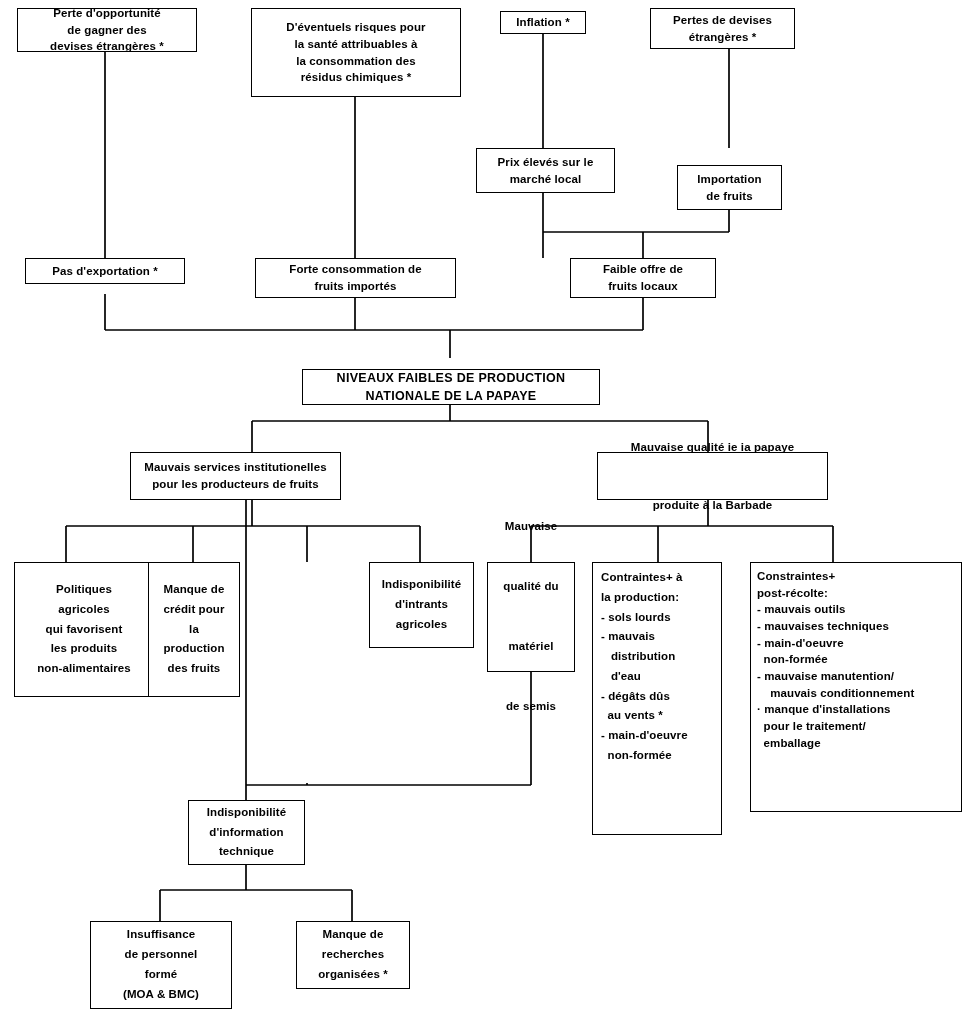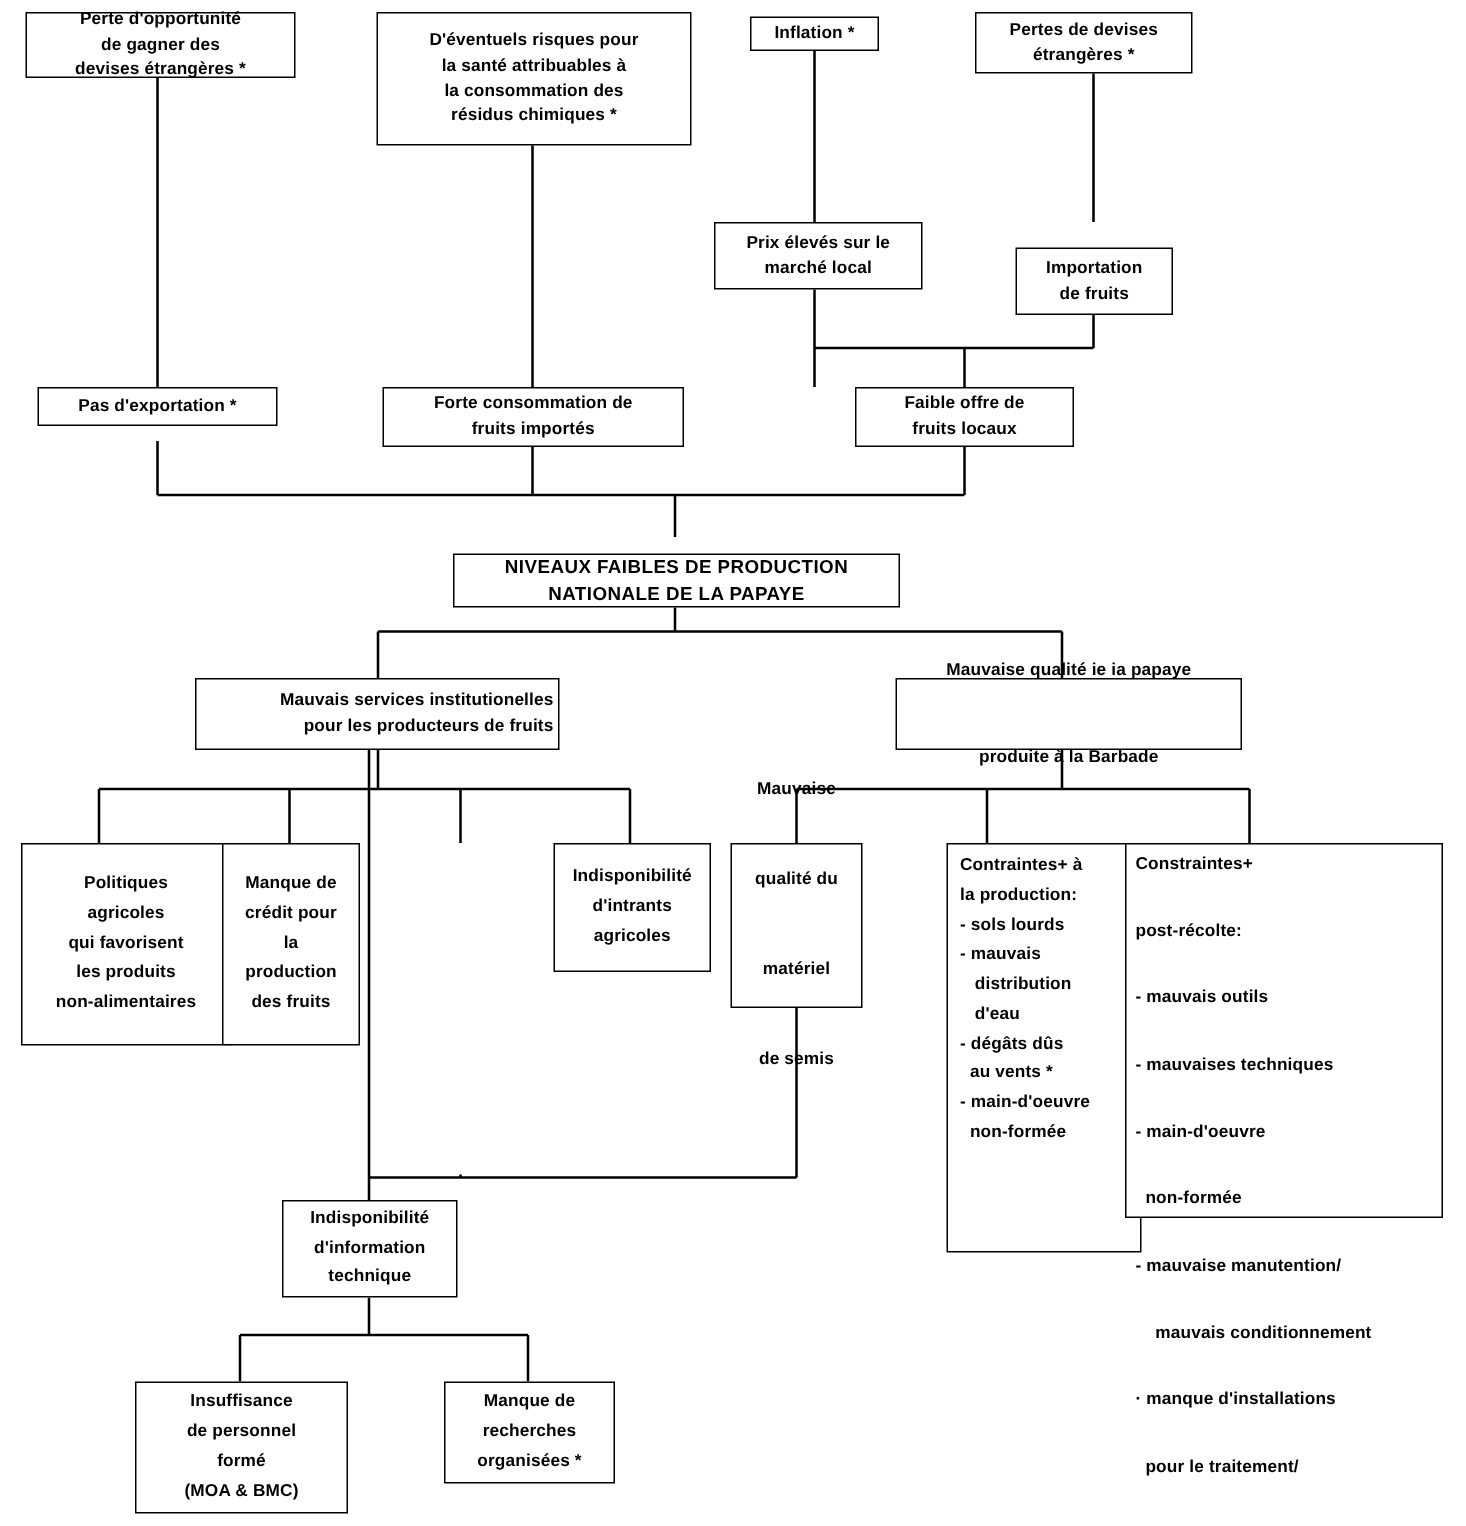--- a/index.html
+++ b/index.html
@@ -114,21 +114,21 @@
   <div class="node" style="left:570px;top:258px;width:146px;height:40px;">
     <span class="ln">Faible offre de</span>
     <span class="ln">fruits locaux</span>
   </div>
 
   <div class="node caps" style="left:302px;top:357px;width:298px;height:36px;margin-top:12px;">
     <span class="ln">NIVEAUX FAIBLES DE PRODUCTION</span>
     <span class="ln">NATIONALE DE LA PAPAYE</span>
   </div>
 
-  <div class="node" style="left:130px;top:452px;width:243px;height:48px;align-items:flex-end;">
+  <div class="node" style="left:130px;top:452px;width:211px;height:48px;">
     <span class="ln">Mauvais services institutionelles</span>
     <span class="ln">pour les producteurs de fruits</span>
   </div>
 
   <div class="node" style="left:597px;top:452px;width:231px;height:48px;gap:41px;">
     <span class="ln">Mauvaise qualité ie ia papaye</span>
     <span class="ln">produite à la Barbade</span>
   </div>
 
   <div class="node tall" style="left:14px;top:562px;width:140px;height:135px;">
@@ -154,34 +154,34 @@
     <span class="ln">agricoles</span>
   </div>
 
   <div class="node tall" style="left:487px;top:562px;width:88px;height:110px;gap:40px;">
     <span class="ln">Mauvaise</span>
     <span class="ln">qualité du</span>
     <span class="ln">matériel</span>
     <span class="ln">de semis</span>
   </div>
 
-  <div class="node left list tall" style="left:592px;top:562px;width:130px;height:273px;padding-left:8px;margin-left:39px;">
+  <div class="node left list tall" style="left:592px;top:562px;width:130px;height:273px;padding-left:8px;">
     <span class="ln">Contraintes+ à</span>
     <span class="ln">la production:</span>
     <span class="ln">- sols lourds</span>
     <span class="ln">- mauvais</span>
     <span class="ln">   distribution</span>
     <span class="ln">   d'eau</span>
     <span class="ln">- dégâts dûs</span>
     <span class="ln">  au vents *</span>
     <span class="ln">- main-d'oeuvre</span>
     <span class="ln">  non-formée</span>
   </div>
 
-  <div class="node left list" style="left:750px;top:562px;width:212px;height:250px;padding-left:6px;gap:28px;">
+  <div class="node left list" style="left:750px;top:562px;width:212px;height:250px;padding-left:6px;">
     <span class="ln">Constraintes+</span>
     <span class="ln">post-récolte:</span>
     <span class="ln">- mauvais outils</span>
     <span class="ln">- mauvaises techniques</span>
     <span class="ln">- main-d'oeuvre</span>
     <span class="ln">  non-formée</span>
     <span class="ln">- mauvaise manutention/</span>
     <span class="ln">    mauvais conditionnement</span>
     <span class="ln">· manque d'installations</span>
     <span class="ln">  pour le traitement/</span>

